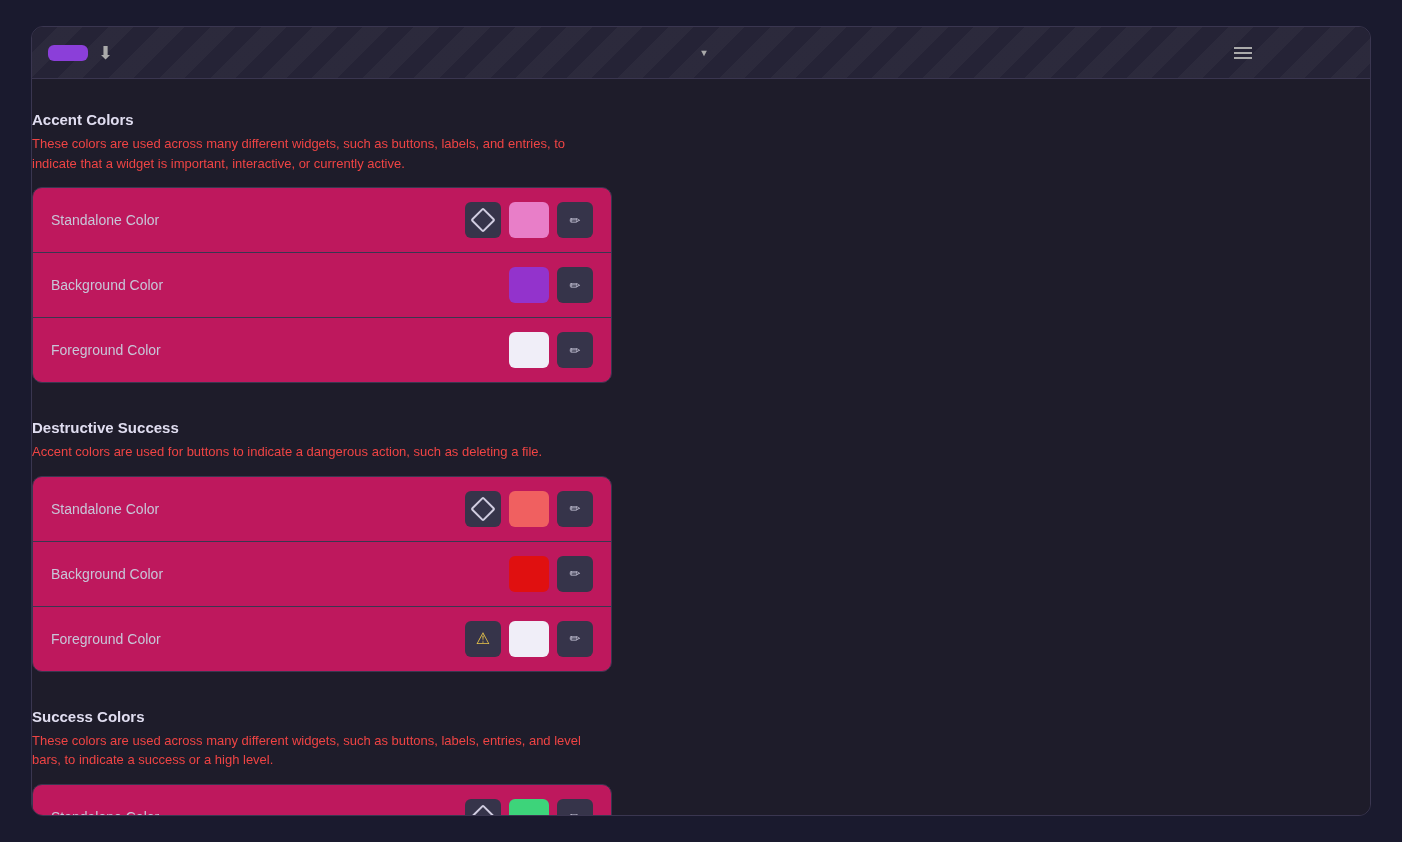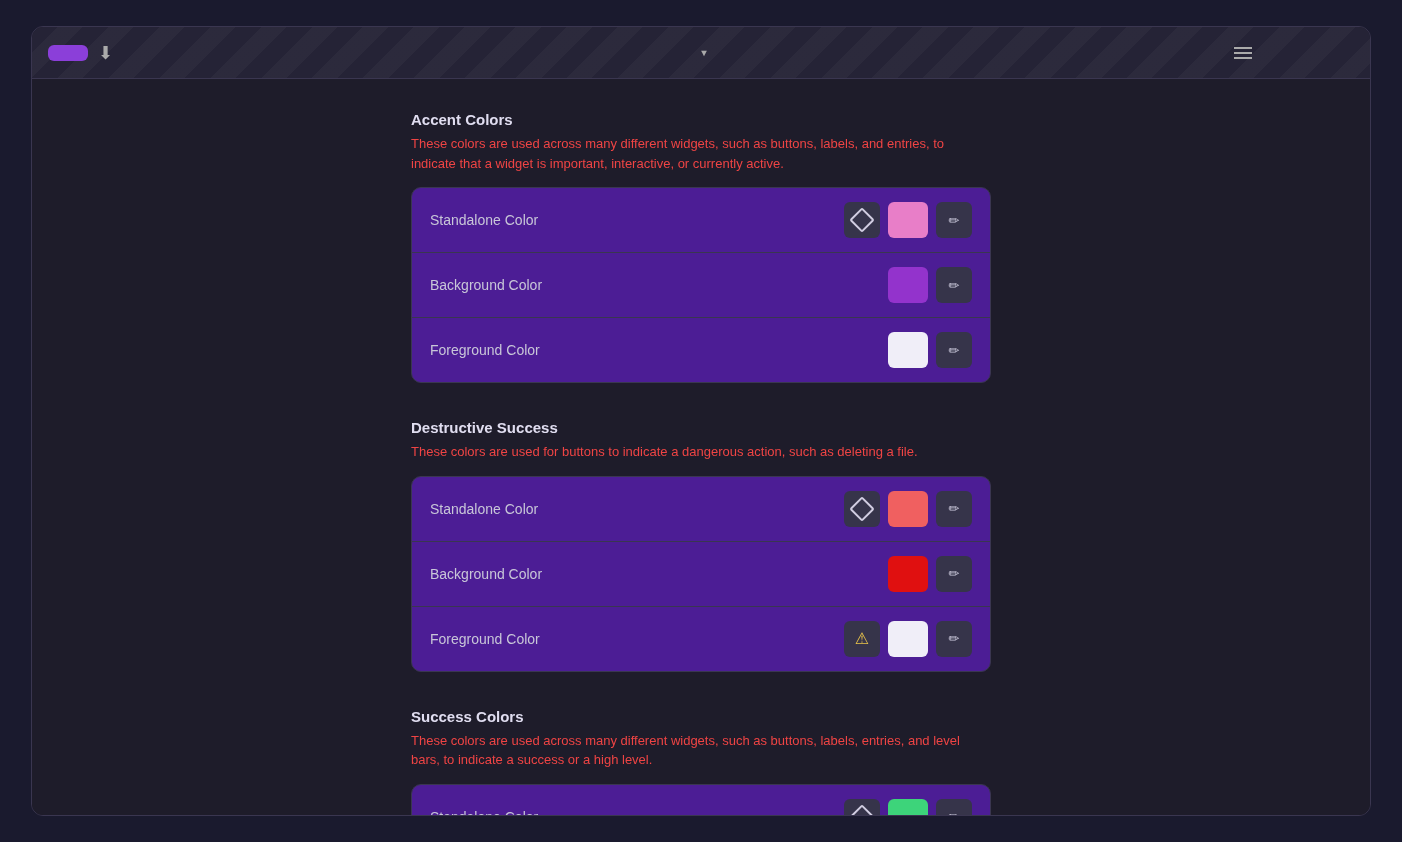--- a/index.html
+++ b/index.html
@@ -103,21 +103,20 @@
       background: #aaa;
       display: block;
     }
     
     .main-content {
       flex: 1;
       overflow-y: auto;
       padding: 32px 0;
       display: flex;
       flex-direction: column;
-      align-items: center;
       background: #1e1c2a;
     }
     .main-content::-webkit-scrollbar {
       width: 8px;
     }
     .main-content::-webkit-scrollbar-track {
       background: #1e1c2a;
     }
     .main-content::-webkit-scrollbar-thumb {
       background: #3a3650;
@@ -137,21 +136,21 @@
       margin-bottom: 6px;
     }
     .section-desc {
       font-size: 13px;
       color: #ef4444;
       margin-bottom: 14px;
       line-height: 1.5;
     }
     
     .color-rows {
-      background: #4c1d95;
+      background: #be185d;
       border-radius: 10px;
       overflow: hidden;
       border: 1px solid #3a3650;
     }
     .color-row {
       display: flex;
       align-items: center;
       padding: 14px 18px;
       border-bottom: 1px solid #3a3650;
       gap: 12px;
@@ -267,21 +266,21 @@
                 <button class="color-swatch" style="background: rgb(240, 238, 248);"></button>
                 <button class="icon-btn">
                   <span class="edit-icon">✏</span>
                 </button>
               </div>
             </div>
           </div>
         </div>
         <div class="section">
           <div class="section-title">Destructive Success</div>
-          <div class="section-desc">These colors are used for buttons to indicate a dangerous action, such as deleting a file.</div>
+          <div class="section-desc">Accent colors are used for buttons to indicate a dangerous action, such as deleting a file.</div>
           <div class="color-rows">
             <div class="color-row">
               <span class="color-row-label">Standalone Color</span>
               <div class="color-row-actions">
                 <button class="icon-btn">
                   <div class="diamond-icon"></div>
                 </button>
                 <button class="color-swatch" style="background: rgb(240, 96, 96);"></button>
                 <button class="icon-btn">
                   <span class="edit-icon">✏</span>

